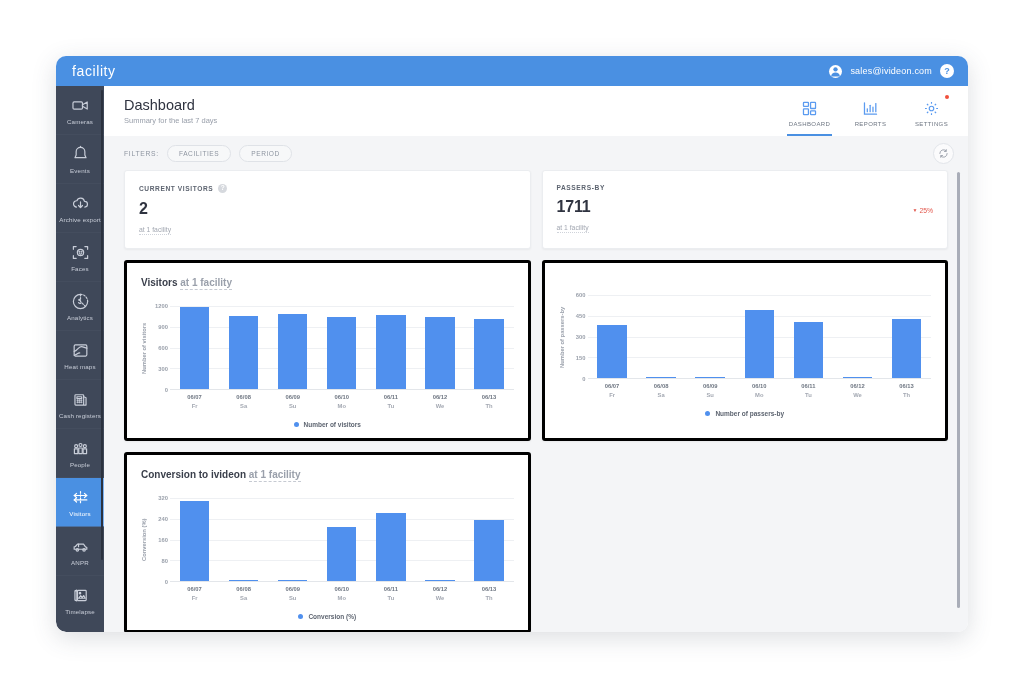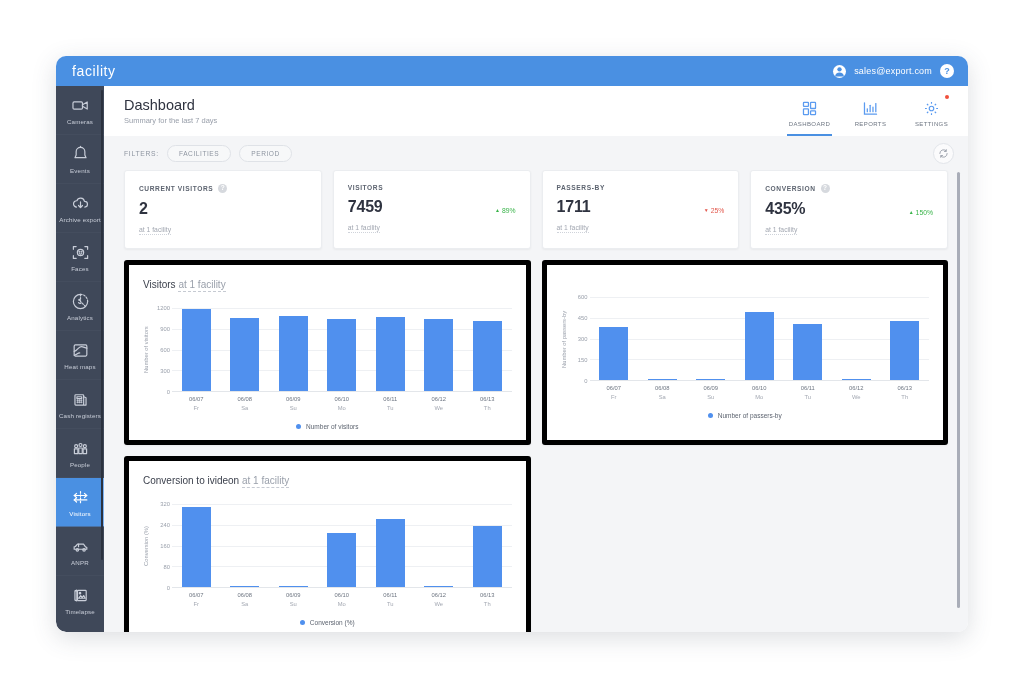--- a/index.html
+++ b/index.html
@@ -146,24 +146,25 @@
   .kpi-value { font-size: 16px; color: #2f3340; font-weight: bold; letter-spacing: -.2px; }
   .kpi-delta { margin-left: auto; font-size: 6.8px; display: flex; align-items: center; gap: 2px; }
   .kpi-delta.up { color: #3ab44a; }
   .kpi-delta.down { color: #e2574c; }
   .kpi-sub { font-size: 6.8px; color: #a3a8b2; margin-top: 7px;
              border-bottom: 1px dotted #cfd3da; display: inline-block; padding-bottom: 1px; }
   
   #charts-grid { display: flex; flex-wrap: wrap; gap: 11px; margin-top: 11px; }
   .chart-card {
     background: #ffffff; border-radius: 3px;
-    border: 5px solid #000000;
+    border: 3px solid #000000;
     box-shadow: 0 1px 2px rgba(0,0,0,0.05);
     width: calc(50% - 5.5px);
     padding: 14px 14px 10px 14px;
+    font-weight: bold;
   }
   .chart-title { font-size: 10px; color: #3a3f4b; }
   .chart-title .sub {
     color: #9aa0ab; border-bottom: 1px dashed #c6cad2; padding-bottom: 1px;
   }
   .plot-wrap { display: flex; margin-top: 18px; height: 84px; }
   .y-axis-title {
     writing-mode: vertical-rl; transform: rotate(180deg);
     font-size: 5.8px; color: #9aa0ab; text-align: center;
     flex: 0 0 9px; height: 100%;
@@ -205,21 +206,21 @@
 
   <div id="topbar">
     <div id="brand">facility</div>
     <div id="topbar-right">
       <span class="circ-icon" id="avatar-icon">
         <svg viewBox="0 0 24 24" width="13" height="13" fill="#4a90e2">
             <circle cx="12" cy="8" r="4"></circle>
             <path d="M4 21c0-4.4 3.6-7 8-7s8 2.6 8 7z"></path>
           </svg>
       </span>
-      <span id="account-email">sales@export.com</span>
+      <span id="account-email">sales@ivideon.com</span>
       <span class="circ-icon" id="help-icon">?</span>
     </div>
   </div>
 
   <div id="body-row">
 
     <div id="sidebar">
       <div id="sidebar-nav">
           <div class="nav-item">
             <span class="nav-icon">
@@ -410,54 +411,27 @@
                 <span class="kpi-title">CURRENT VISITORS</span>
                 <span class="kpi-info">?</span>
               </div>
               <div class="kpi-mid">
                 <span class="kpi-value">2</span>
               </div>
               <div><span class="kpi-sub">at 1 facility</span></div>
             </div>
             <div class="kpi-card">
               <div class="kpi-head">
-                <span class="kpi-title">VISITORS</span>
-              </div>
-              <div class="kpi-mid">
-                <span class="kpi-value">7459</span>
-                <span class="kpi-delta up">
-                  <span style="font-size:5px">▲</span>
-                  <span>89%</span>
-                </span>
-              </div>
-              <div><span class="kpi-sub">at 1 facility</span></div>
-            </div>
-            <div class="kpi-card">
-              <div class="kpi-head">
                 <span class="kpi-title">PASSERS-BY</span>
               </div>
               <div class="kpi-mid">
                 <span class="kpi-value">1711</span>
                 <span class="kpi-delta down">
                   <span style="font-size:5px">▼</span>
                   <span>25%</span>
-                </span>
-              </div>
-              <div><span class="kpi-sub">at 1 facility</span></div>
-            </div>
-            <div class="kpi-card">
-              <div class="kpi-head">
-                <span class="kpi-title">CONVERSION</span>
-                <span class="kpi-info">?</span>
-              </div>
-              <div class="kpi-mid">
-                <span class="kpi-value">435%</span>
-                <span class="kpi-delta up">
-                  <span style="font-size:5px">▲</span>
-                  <span>150%</span>
                 </span>
               </div>
               <div><span class="kpi-sub">at 1 facility</span></div>
             </div>
           </div>
         <div id="charts-grid">
             <div class="chart-card">
               <div class="chart-title"><span>Visitors</span> <span class="sub">at 1 facility</span></div>
               <div class="plot-wrap">
                 <div class="y-axis-title">Number of visitors</div>

